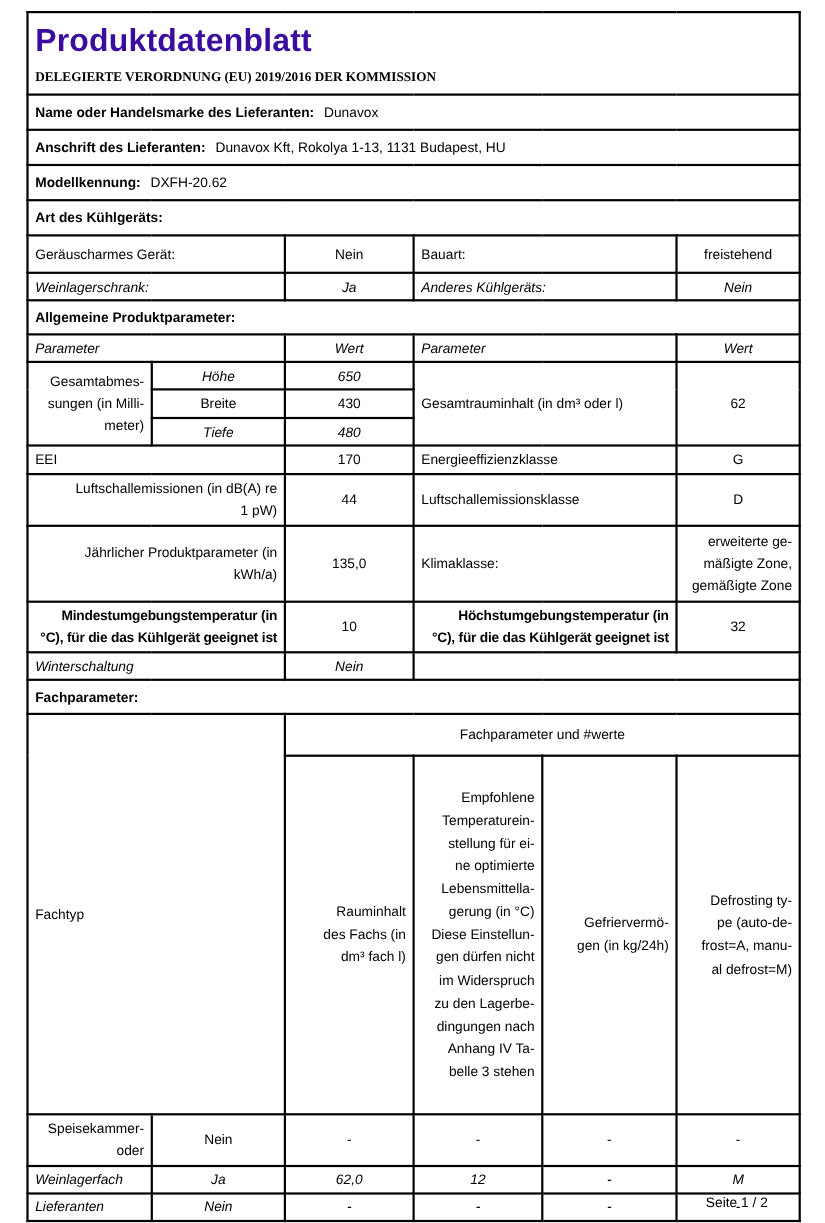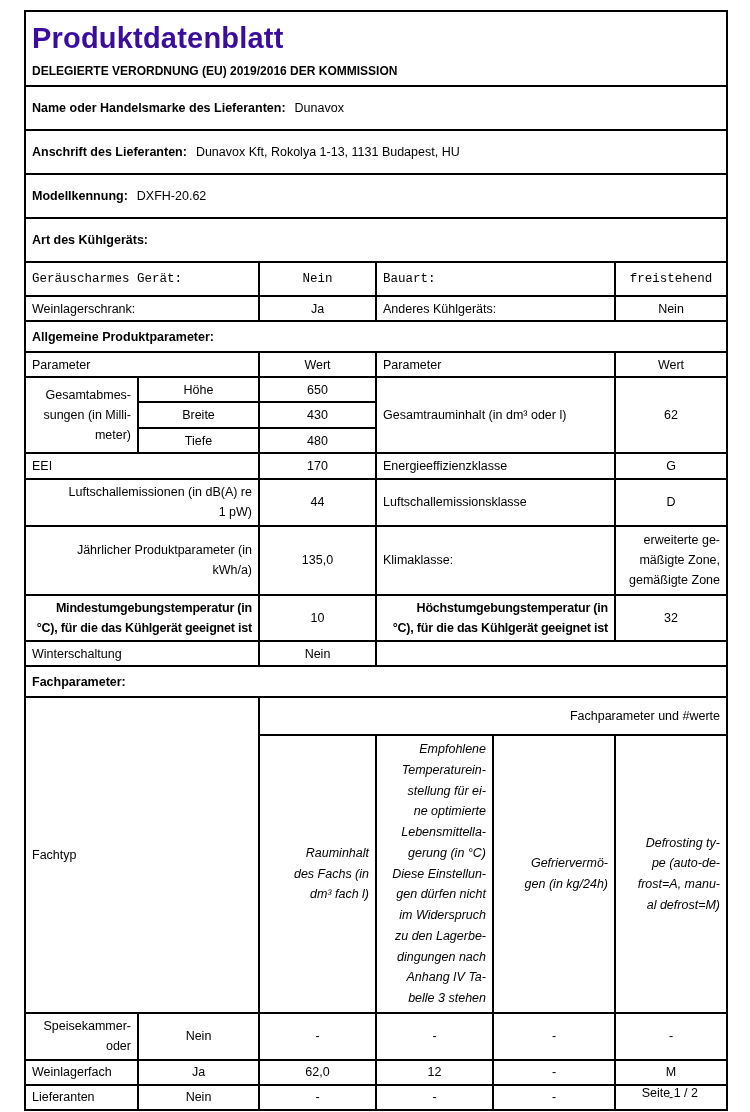--- a/index.html
+++ b/index.html
@@ -31,38 +31,39 @@
   .doc-title {
     font-size: 29px;
     font-weight: bold;
     letter-spacing: 0.2px;
     padding-top: 2px;
   }
   .doc-subtitle {
     font-size: 12px;
     font-weight: bold;
     margin-top: 9px;
-  }
-  .info { height: 44px; margin-top: 25px; }
+    font-family: Liberation Serif, serif;
+  }
+  .info { height: 32px; margin-top: 25px; }
   .lbl { font-weight: bold; }
   .val { margin-left: 9px; font-weight: normal; }
   .left { text-align: left; }
   .ctr { text-align: center; }
   .bold { font-weight: bold; }
   .pre { white-space: pre-line; line-height: 1.62; text-align: right; }
-  .h25 { height: 25px; }
+  .h25 { height: 25px; font-style: italic; }
   .h26 { height: 26px; }
-  .h29 { height: 38px; text-align: right; }
-  .h30 { height: 34px; font-family: Liberation Mono, monospace; }
+  .h29 { height: 38px; }
+  .h30 { height: 34px; }
   .h31 { height: 31px; }
   .h42 { height: 42px; }
   .h44 { height: 44px; }
   .h46 { height: 46px; }
   .h69 { height: 69px; }
-  .tallhead { height: 278px; font-style: italic; }
+  .tallhead { height: 326px; }
   .fit { font-size: 11.8px; letter-spacing: -0.2px; font-weight: bold; }
   .tall-col { font-size: 12.3px; line-height: 1.66; }
   .footer {
     position: absolute;
     top: 1086px;
     right: 52px;
     font-size: 12.5px;
     text-align: center;
   }
 </style>

